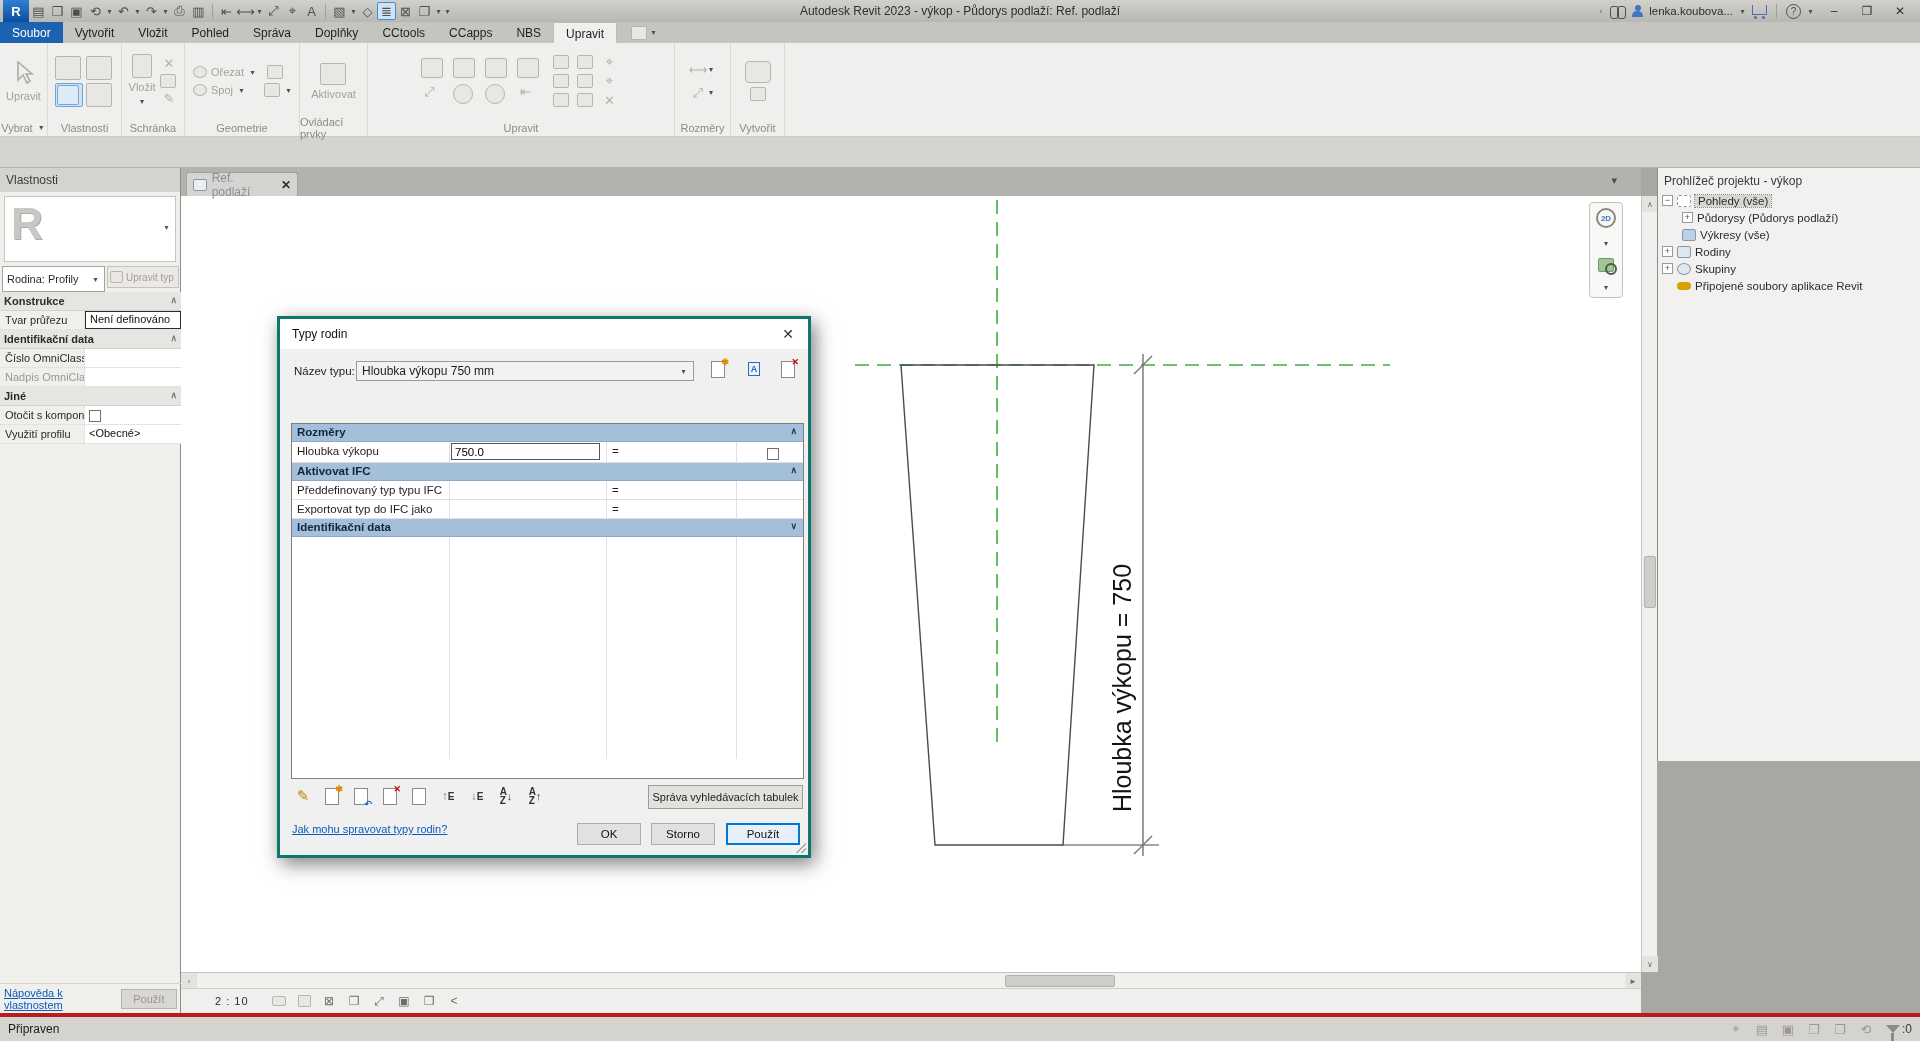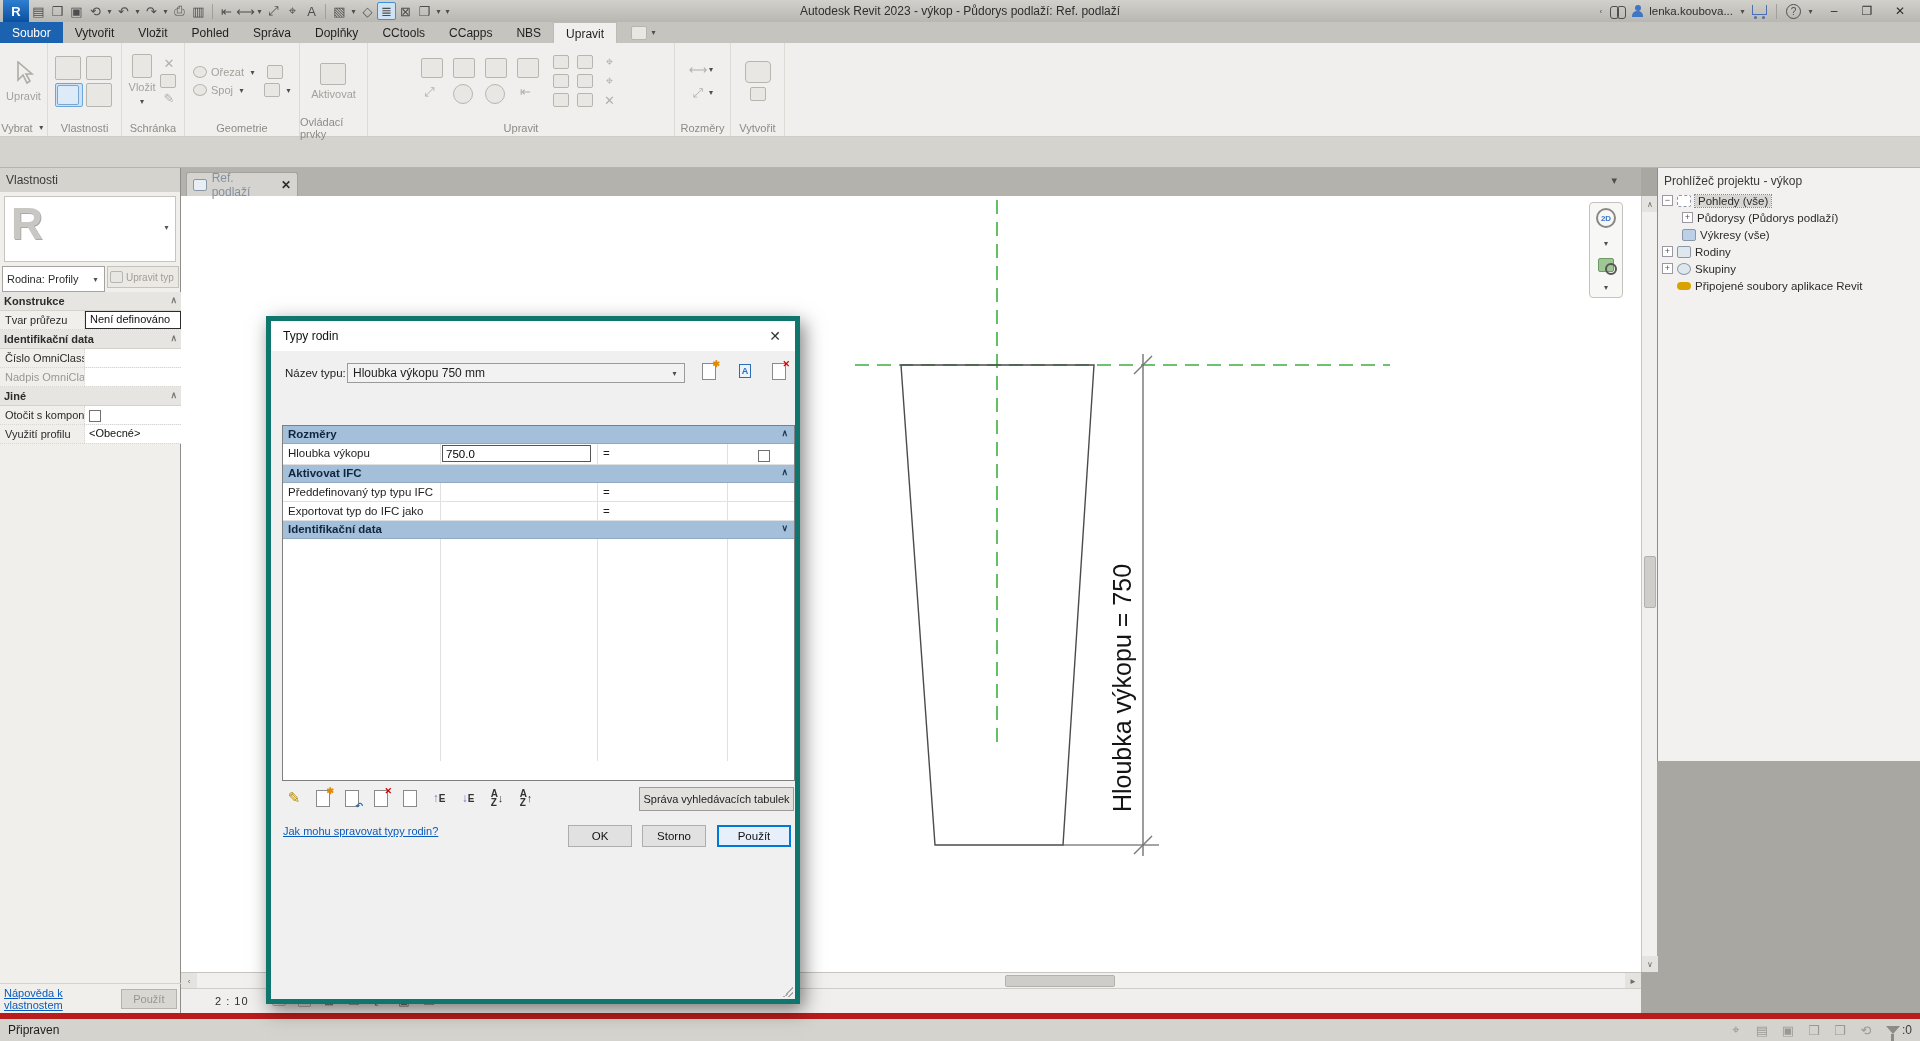--- a/index.html
+++ b/index.html
@@ -93,26 +93,26 @@
 
 .browser{left:1657px;top:168px;width:263px;height:593px;background:#f2f1ef;border-left:1px solid #8f8d89;z-index:10}
 .brw-h{padding:6px 0 4px 6px;color:#3a3a3a;font-size:12px}
 .trow{display:flex;align-items:center;height:17px;font-size:11.5px;color:#2b2b2b;white-space:nowrap}
 .expb{width:11px;height:11px;border:1px solid #9a98a0;background:#fff;font-size:9px;line-height:9px;text-align:center;color:#555;margin-right:4px;flex:none}
 .ticon2{width:14px;height:12px;flex:none;margin-right:4px;border:1px solid #8a98a5;background:#dfe7ee;border-radius:2px}
 .ticon2.dash{border-style:dashed;background:#fff}
 .ticon2.link{border:none;background:#d8a200;border-radius:5px;height:8px}
 .tsel{background:#d8d6d2;outline:1px dotted #8a8886;padding:0 3px}
 
-.status{left:0;top:1013px;width:1920px;height:28px;background:#d5d3cd;border-top:6px solid #b91c1c;display:flex;align-items:center;padding:0 8px;z-index:30}
+.status{left:0;top:1013px;width:1920px;height:28px;background:#d5d3cd;border-top:4px solid #b91c1c;display:flex;align-items:center;padding:0 8px;z-index:30}
 .sico{width:20px;height:16px;display:flex;align-items:center;justify-content:center;color:#9b9994;font-size:13px;margin-left:6px}
 .funnel{width:0;height:0;border-left:7px solid transparent;border-right:7px solid transparent;border-top:8px solid #8d8b86;position:relative;margin-left:10px}
 .funnel:after{content:"";position:absolute;left:-1.5px;top:0;width:3px;height:12px;background:#8d8b86}
 
-.dlg{left:266px;top:316px;width:534px;height:688px;background:#f0f0f0;border:5px solid #0f766e;box-shadow:4px 6px 18px rgba(0,0,0,.5);z-index:60}
+.dlg{left:277px;top:316px;width:534px;height:542px;background:#f0f0f0;border:3px solid #0f766e;box-shadow:4px 6px 18px rgba(0,0,0,.5);z-index:60}
 .dlg-t{height:30px;background:#fff;display:flex;align-items:center;padding-left:12px;font-size:12px;color:#111}
 .dlg-x{margin-left:auto;width:40px;height:30px;display:flex;align-items:center;justify-content:center;font-size:14px;color:#333}
 .dcombo{position:absolute;left:76px;top:42px;width:338px;height:20px;display:flex;align-items:center;padding:0 5px;background:#f2f2f2;border:1px solid #9b9b9b}
 .dico{position:absolute;top:38px;width:24px;height:24px;display:flex;align-items:center;justify-content:center}
 .paper{width:14px;height:17px;background:#fff;border:1px solid #8a8a8a;position:relative}
 .badge{position:absolute;font-size:9px;font-weight:bold;top:-5px;right:-5px}
 .srch{position:absolute;left:12px;top:74px;width:511px;height:20px}
 .srch input{width:100%;height:100%;border:1px solid #9b9b9b;font-size:11px;padding:0 22px 0 5px;font-family:"Liberation Sans",sans-serif}
 .mag{position:absolute;right:5px;top:3px;width:9px;height:9px;border:1.5px solid #777;border-radius:50%}
 .mag:after{content:"";position:absolute;right:-4px;bottom:-3px;width:5px;height:1.5px;background:#777;transform:rotate(40deg)}

